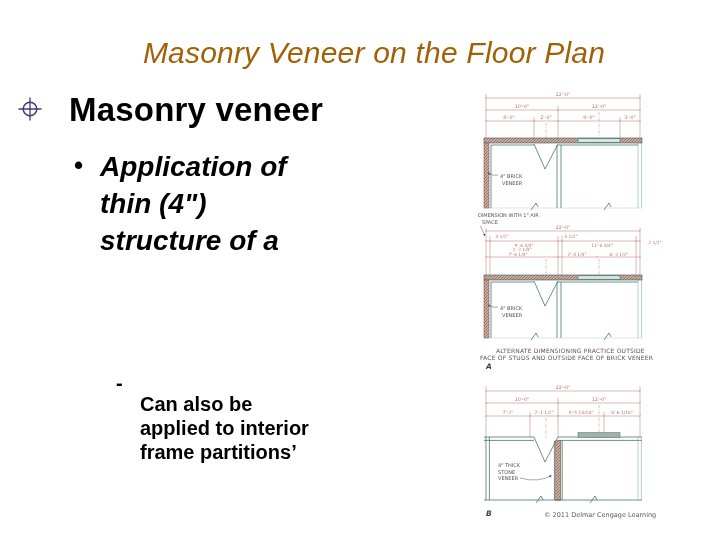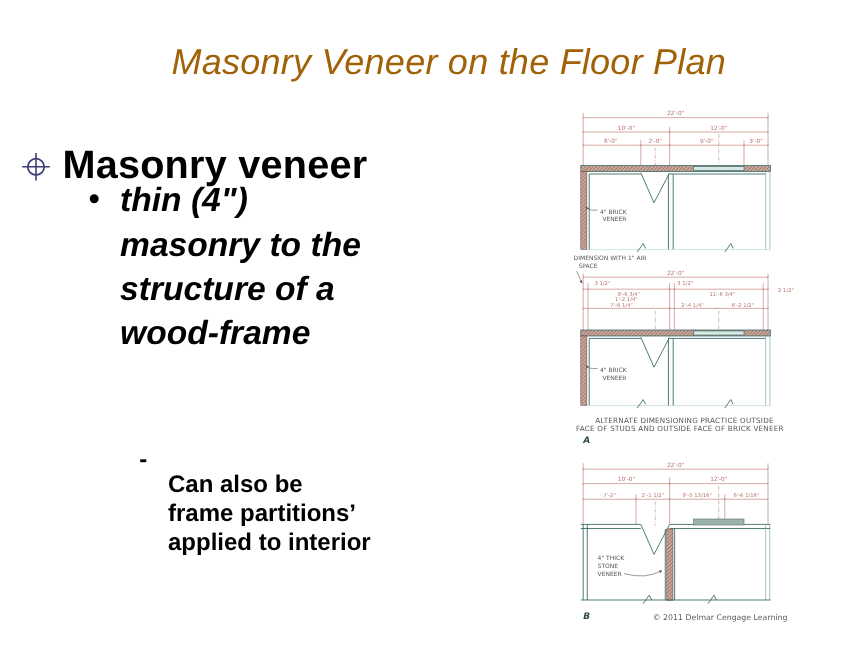--- a/index.html
+++ b/index.html
@@ -4,21 +4,21 @@
 <style>
   html,body{margin:0;padding:0;}
   body{
     width:720px;height:540px;background:#ffffff;position:relative;overflow:hidden;
     font-family:"Liberation Sans",sans-serif;color:#000;
   }
   .title{
     position:absolute;top:36px;left:0;width:700px;text-align:center;
     font-style:italic;font-size:30px;font-weight:400;color:#a16207;letter-spacing:0.2px;margin-left:24px;
   }
-  .b1{position:absolute;top:118px;left:16px;display:flex;align-items:center;}
+  .b1{position:absolute;top:91px;left:16px;display:flex;gap:17px;}
   .b1 .xicon{width:28px;height:28px;margin-top:4px;}
   .b1 .t{font-size:33px;font-weight:700;margin-left:8px;letter-spacing:0.2px;}
   .b2-marker{position:absolute;top:150px;left:74px;font-size:26px;font-weight:700;}
   .b2{position:absolute;top:148px;left:100px;font-size:28px;font-weight:700;font-style:italic;line-height:37px;width:260px;}
   .b2 span{display:block;}
   .b3-marker{position:absolute;top:372px;left:116px;font-size:20px;font-weight:700;}
   .b3{position:absolute;top:392px;left:140px;font-size:20px;font-weight:700;line-height:24px;width:220px;}
   .b3 span{display:block;}
   .figure{position:absolute;left:478px;top:86px;width:202px;height:452px;}
   
@@ -42,31 +42,30 @@
 <div class="b1">
   <svg class="xicon" viewBox="0 0 28 28">
     <circle cx="14" cy="14" r="6.8" fill="none" stroke="#3c3c78" stroke-width="1.5"></circle>
     <path d="M14 2.5 V25.5 M2.5 14 H25.5" stroke="#3c3c78" stroke-width="1.3" fill="none"></path>
   </svg>
   <span class="t">Masonry veneer</span>
 </div>
 
 <div class="b2-marker">•</div>
 <div class="b2">
+  <span>Application of</span>
   <span>thin (4")</span>
-  <span>masonry to the</span>
   <span>structure of a</span>
-  <span>wood-frame</span>
 </div>
 
 <div class="b3-marker">-</div>
 <div class="b3">
   <span>Can also be</span>
+  <span>applied to interior</span>
   <span>frame partitions’</span>
-  <span>applied to interior</span>
 </div>
 
 <svg class="figure" viewBox="0 0 202 452">
   <defs>
     <marker id="tick" markerWidth="5" markerHeight="5" refX="2.5" refY="2.5" orient="auto">
       <path d="M0.8 4.2 L4.2 0.8" stroke="#b9736c" stroke-width="0.9" fill="none"></path>
     </marker>
     <marker id="arrG" markerWidth="6" markerHeight="6" refX="4.5" refY="2.5" orient="auto">
       <path d="M0 0 L5 2.5 L0 5 Z" fill="#555"></path>
     </marker>

